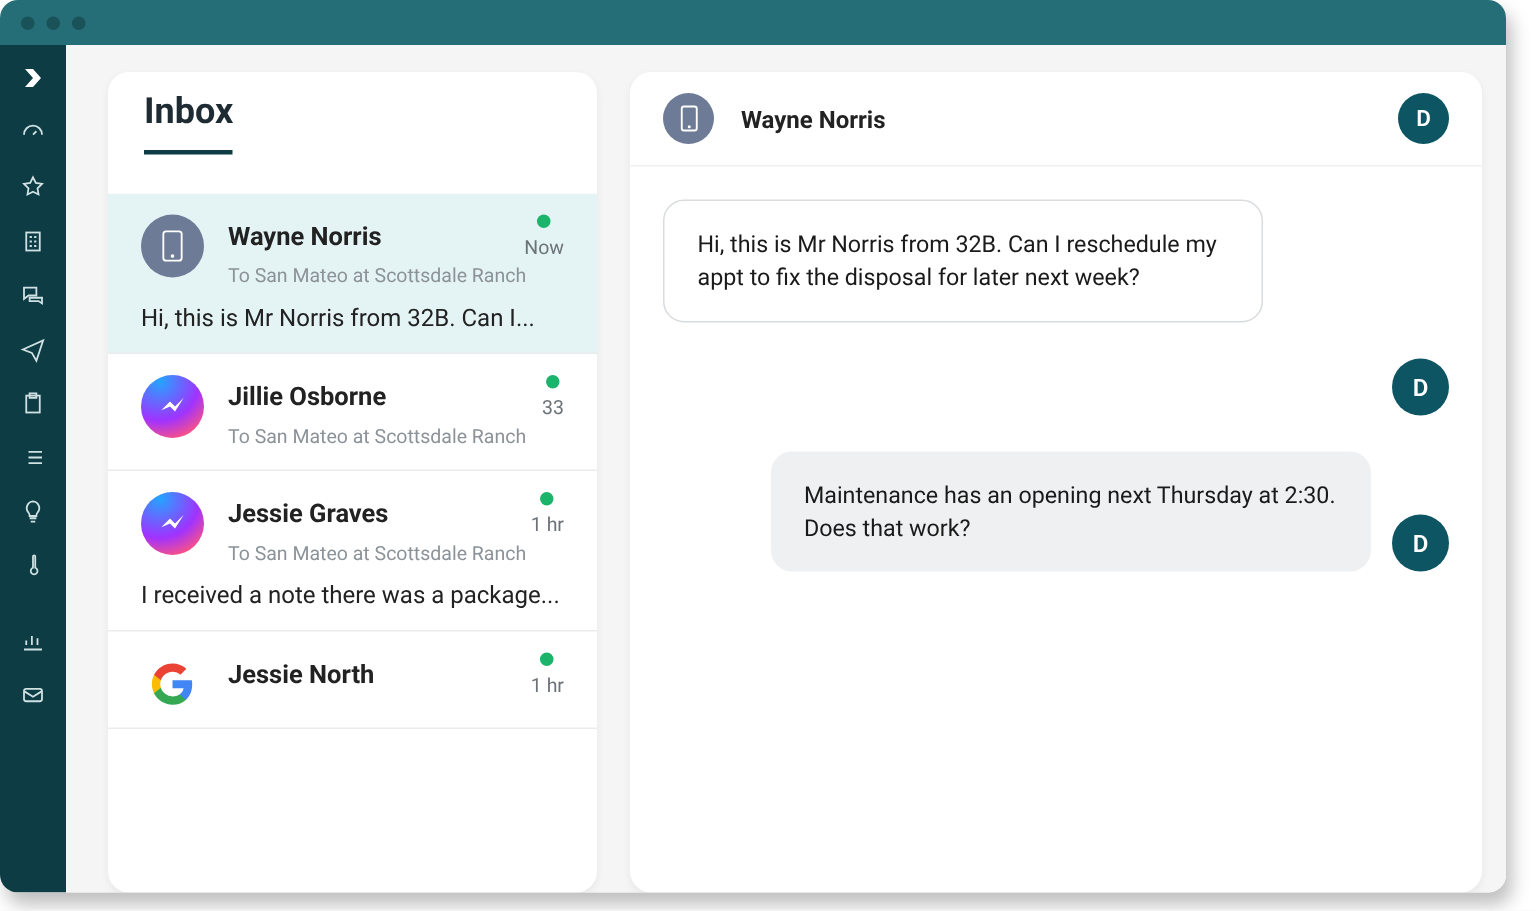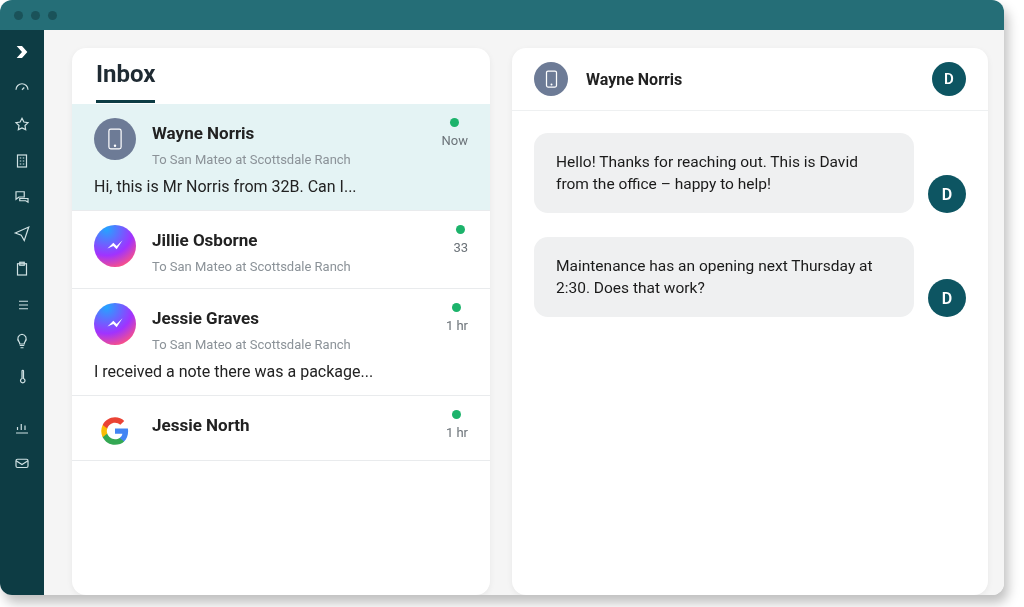--- a/index.html
+++ b/index.html
@@ -13,21 +13,21 @@
     .app { display: flex; height: calc(100% - 30px); }
 
     .side-rail { width: 44px; background: #0d3c44; display: flex; flex-direction: column; align-items: center; padding-top: 14px; gap: 18px; color: #d9e6e8; }
     .side-rail .logo { width: 16px; height: 18px; color: #fff; }
     .side-rail .rail-icon { width: 18px; height: 18px; color: #cfe1e3; cursor: pointer; display: flex; align-items: center; justify-content: center; }
     .side-rail .rail-icon svg { width: 100%; height: 100%; fill: none; stroke: currentColor; stroke-width: 1.6; }
 
     .content { flex: 1; background: #f5f5f5; display: flex; gap: 22px; padding: 18px 16px 0 28px; }
 
     .panel { background: #fff; border-radius: 14px; box-shadow: 0 2px 6px rgba(0,0,0,0.06); overflow: hidden; }
-    .inbox-panel { width: 418px; display: flex; flex-direction: column; }
+    .inbox-panel { width: 326px; display: flex; flex-direction: column; gap: 25px; }
     .chat-panel { flex: 1; display: flex; flex-direction: column; }
 
     .tabs { display: flex; padding: 12px 24px 0 24px; gap: 40px; border-bottom: 1px solid transparent; }
     .tab { font-size: 24px; font-weight: 700; padding-bottom: 12px; color: #9aa0a6; cursor: pointer; border-bottom: 3px solid transparent; }
     .tab.active { color: #1f2b33; border-bottom-color: #0d3c44; }
 
     .thread-list { flex: 1; overflow: hidden; }
     .thread { padding: 14px 22px 14px 22px; border-bottom: 1px solid #e9ebed; cursor: pointer; }
     .thread.selected { background: #e4f3f4; }
     .thread-top { display: flex; align-items: flex-start; gap: 16px; }
@@ -250,22 +250,24 @@
                   <rect x="2" y="2" width="20" height="32" rx="3" fill="none" stroke="#fff" stroke-width="2.5"></rect>
                   <circle cx="12" cy="29" r="2" fill="#fff"></circle>
                 </svg>
             </div>
             <div class="chat-title">Wayne Norris</div>
           </div>
           <div class="avatar-d">D</div>
         </div>
 
         <div class="messages">
+          <div class="msg-row">
+            <div class="bubble incoming">Hi, this is Mr Norris from 32B. Can I reschedule my appt to fix the disposal for later next week?</div>
+          </div>
           <div class="msg-row outgoing">
-            <div class="bubble outgoing">Hello! Thanks for reaching out. This is David from the office – happy to help!</div>
             <div class="avatar-bubble">D</div>
           </div>
           <div class="msg-row outgoing">
             <div class="bubble outgoing">Maintenance has an opening next Thursday at 2:30. Does that work?</div>
             <div class="avatar-bubble">D</div>
           </div>
         </div>
       </div>
 
     </div>

